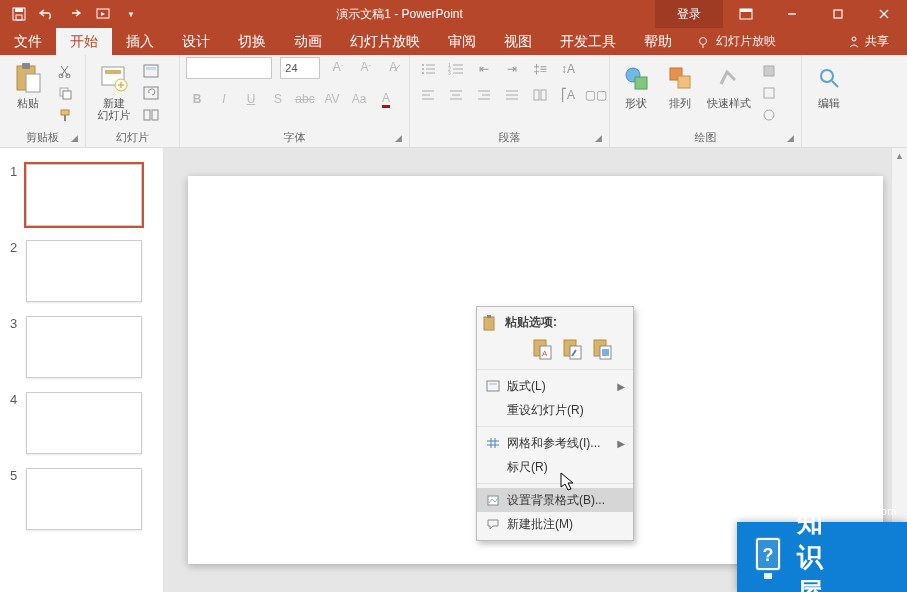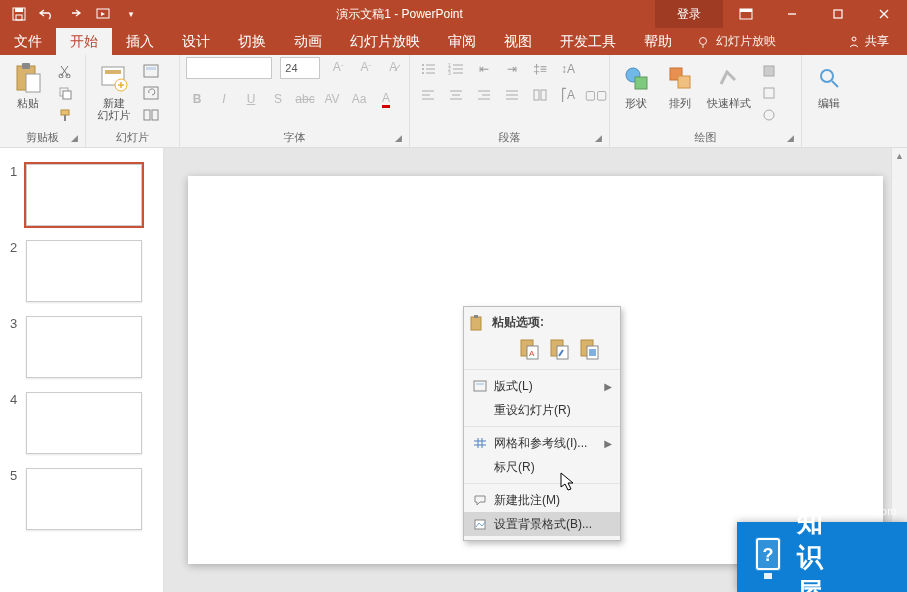--- a/index.html
+++ b/index.html
@@ -45,21 +45,21 @@
 .thumb-num { width: 16px; font-size: 13px; color: #5a5a5a; }
 .thumb { width: 116px; height: 62px; background: #fff; border: 1px solid #ccc; box-shadow: 0 1px 2px rgba(0,0,0,.1); }
 .thumb.selected { outline: 2px solid #ca5236; }
 
 .editor-pane { flex: 1; background: #e6e6e6; display: flex; align-items: flex-start; justify-content: center; padding-top: 28px; position: relative; }
 .slide { width: 695px; height: 388px; background: #fff; box-shadow: 0 2px 8px rgba(0,0,0,.25); }
 .vscroll { position: absolute; right: 0; top: 0; bottom: 0; width: 16px; background: #f3f3f3; border-left: 1px solid #e0e0e0; }
 .vscroll .arrow { height: 16px; display: flex; align-items: center; justify-content: center; color: #888; font-size: 9px; }
 .vscroll .track { position: absolute; top: 16px; bottom: 16px; left: 0; right: 0; }
 
-.context-menu { position: absolute; left: 463px; top: 306px; width: 158px; background: #f5f5f5; border: 1px solid #bdbdbd; box-shadow: 2px 3px 6px rgba(0,0,0,.25); font-size: 12px; }
+.context-menu { position: absolute; left: 476px; top: 306px; width: 158px; background: #f5f5f5; border: 1px solid #bdbdbd; box-shadow: 2px 3px 6px rgba(0,0,0,.25); font-size: 12px; }
 .cm-section { padding: 4px 0; border-bottom: 1px solid #e3e3e3; }
 .cm-section:last-child { border-bottom: none; }
 .cm-label { padding: 3px 8px 2px 30px; color: #444; font-weight: bold; font-size: 12px; }
 .cm-icons { display: flex; gap: 8px; padding: 4px 0 4px 30px; }
 .cm-ico { width: 22px; height: 24px; display: flex; align-items: center; justify-content: center; }
 .cm-item { display: flex; align-items: center; height: 24px; padding: 0 8px 0 6px; position: relative; cursor: pointer; }
 .cm-item:hover, .cm-item.hovered { background: #d6d6d6; }
 .cm-item-icon { width: 20px; display: flex; align-items: center; justify-content: center; margin-right: 4px; }
 .cm-item-text { flex: 1; color: #333; }
 .cm-item-arrow { color: #777; font-size: 10px; }
@@ -506,37 +506,37 @@
         </div>
       <div class="cm-item-text">网格和参考线(I)...</div>
       <div class="cm-item-arrow">▶</div>
     </div>
     <div class="cm-item">
       <div class="cm-item-icon"></div>
       <div class="cm-item-text">标尺(R)</div>
     </div>
   </div>
   <div class="cm-section">
-    <div class="cm-item">
-      <div class="cm-item-icon">
-          <svg width="14" height="12" viewBox="0 0 14 12">
-            <path d="M2 2 H12 V8 H7 L4 11 V8 H2 Z" fill="none" stroke="#888"></path>
-          </svg>
-        </div>
-      <div class="cm-item-text">新建批注(M)</div>
-    </div>
     <div class="cm-item hovered">
       <div class="cm-item-icon">
           <svg width="14" height="14" viewBox="0 0 14 14">
             <rect x="2" y="3" width="10" height="9" fill="#fff" stroke="#888"></rect>
             <path d="M3 10 L6 6 L9 9 L12 5" fill="none" stroke="#7aa8d8"></path>
           </svg>
         </div>
       <div class="cm-item-text">设置背景格式(B)...</div>
     </div>
+    <div class="cm-item">
+      <div class="cm-item-icon">
+          <svg width="14" height="12" viewBox="0 0 14 12">
+            <path d="M2 2 H12 V8 H7 L4 11 V8 H2 Z" fill="none" stroke="#888"></path>
+          </svg>
+        </div>
+      <div class="cm-item-text">新建批注(M)</div>
+    </div>
   </div>
 </div>
 
 <svg class="cursor" width="16" height="20" viewBox="0 0 16 20">
   <path d="M1 1 L1 15 L5 12 L8 18 L11 17 L8 11 L13 11 Z" fill="#fff" stroke="#000" stroke-width="1"></path>
 </svg>
 
 <div class="watermark">
   <div class="wm-logo">
     <svg width="42" height="52" viewBox="0 0 42 52">

